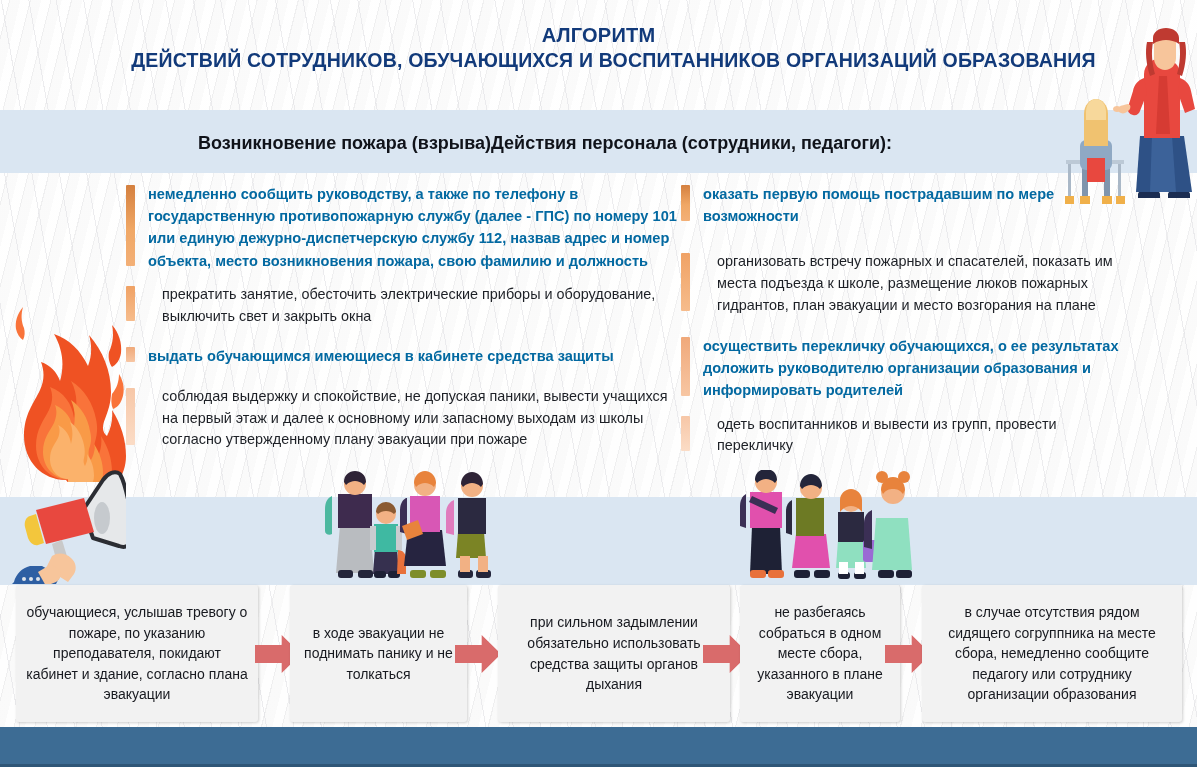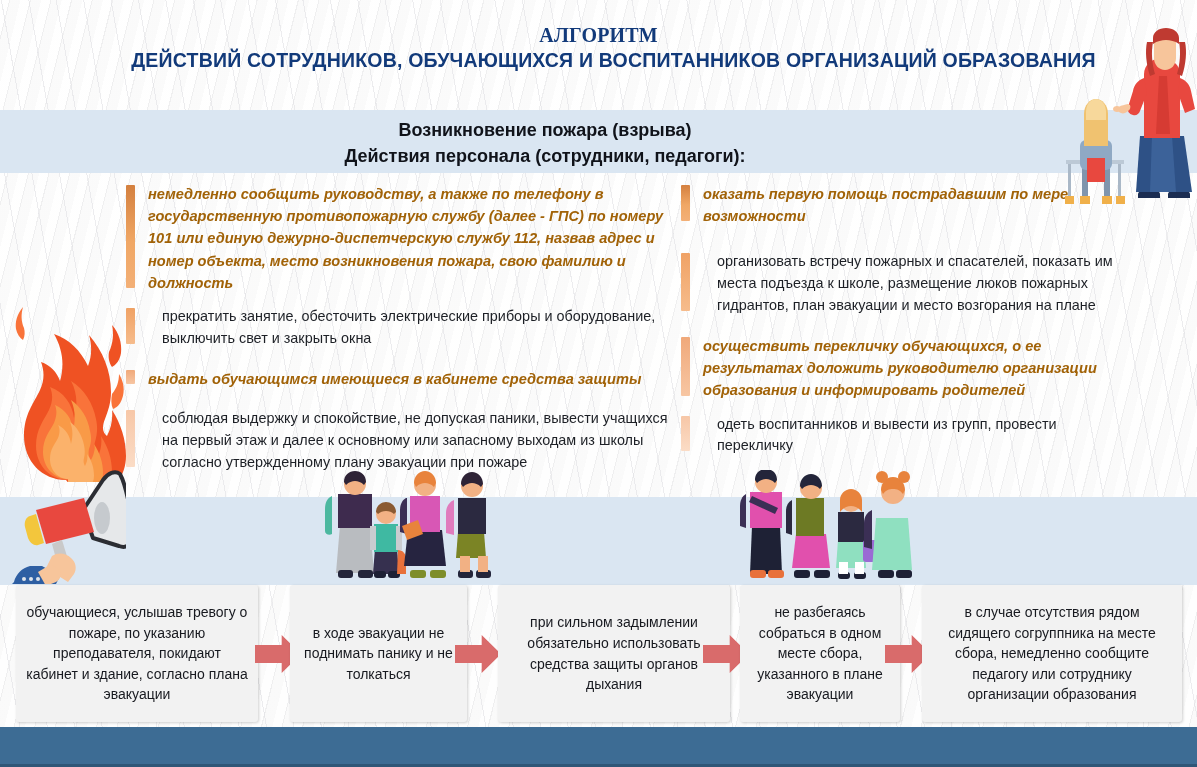--- a/index.html
+++ b/index.html
@@ -40,32 +40,32 @@
   
   .header{
     position:absolute;left:0;top:22px;width:1197px;
     text-align:center;z-index:6;pointer-events:none;
   }
   .header .line{
     color:#123a7a;font-weight:bold;letter-spacing:.2px;
     text-shadow:0 0 1px rgba(255,255,255,.9);
     line-height:1.32;
   }
-  .header .l1{font-size:20px;font-family:Liberation Serif, serif;}
+  .header .l1{font-size:20px;}
   .header .l2{font-size:19.5px;padding-left:30px;}
   .header .l3{font-size:19.5px;}
 
   
   .band{
     position:absolute;left:0;top:110px;width:1197px;height:63px;
     background:#dae6f2;z-index:2;
   }
   .band-inner{
     position:absolute;left:0;top:114px;width:1090px;height:58px;
-    display:flex;flex-direction:column;align-items:center;justify-content:center;
+    display:flex;align-items:center;justify-content:center;
     z-index:5;
   }
   .band-inner div{
     color:#10131a;font-weight:bold;font-size:18px;line-height:1.45;
   }
 
   
   .col{position:absolute;z-index:5;}
   .col-left{left:126px;top:183px;width:560px;}
   .col-right{left:681px;top:183px;width:440px;}
@@ -73,21 +73,21 @@
   .blk{position:relative;padding-left:22px;margin-bottom:2px;}
   .bar{
     position:absolute;left:0;top:2px;width:9px;bottom:6px;border-radius:1px;
   }
   .b1 .bar{background:linear-gradient(180deg,#d4803f 0%,#f0a765 55%,#f3b077 100%);}
   .b2 .bar{background:linear-gradient(180deg,#f0a265 0%,#f6bc8c 100%);}
   .b3 .bar{background:linear-gradient(180deg,#f0a97a 0%,#f7c6a3 100%);}
   .b4 .bar{background:linear-gradient(180deg,#f7c7a7 0%,#fbdcc6 100%);}
 
   .t-strong{
-    font-size:14.6px;font-weight:bold;color:#a16207;line-height:1.52;font-style:italic;
+    font-size:14.6px;font-weight:bold;color:#0369a1;line-height:1.52;
   }
   .t-plain{
     font-size:14.4px;font-weight:normal;color:#1d2026;line-height:1.52;
     padding-left:14px;
   }
   .gap-s{height:10px;}
   .gap-m{height:16px;}
   .gap-l{height:22px;}
 
   

